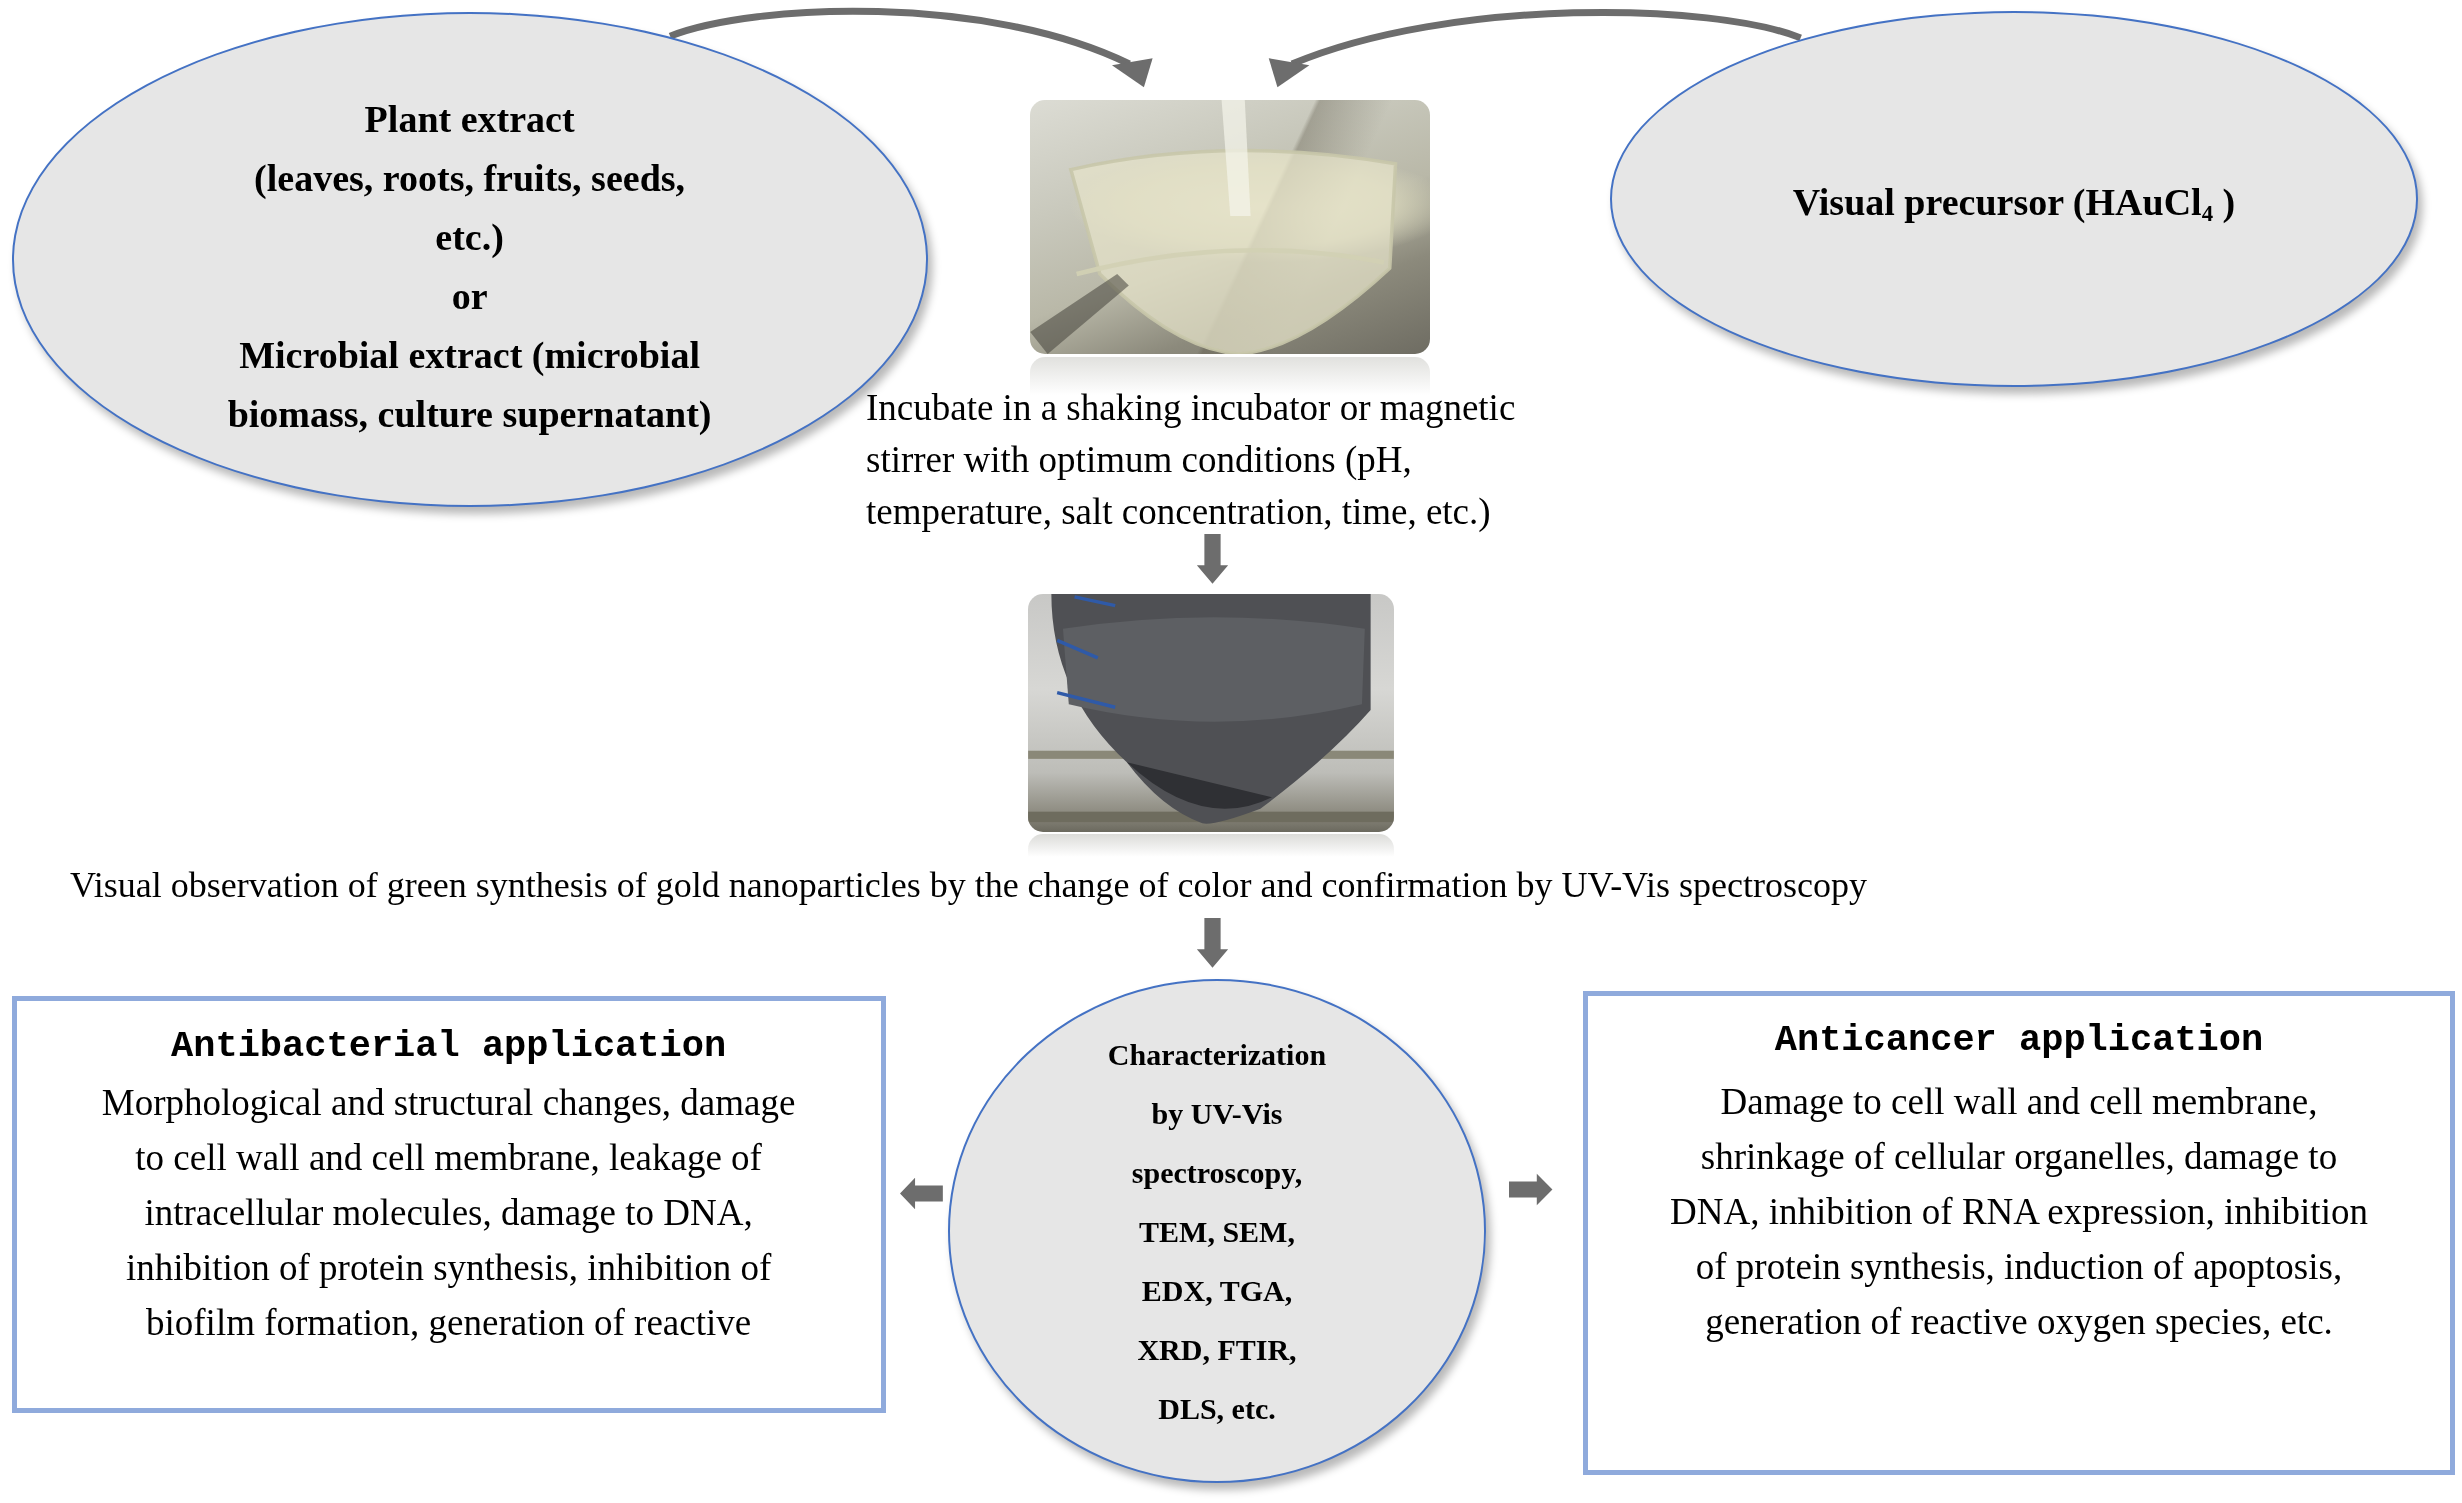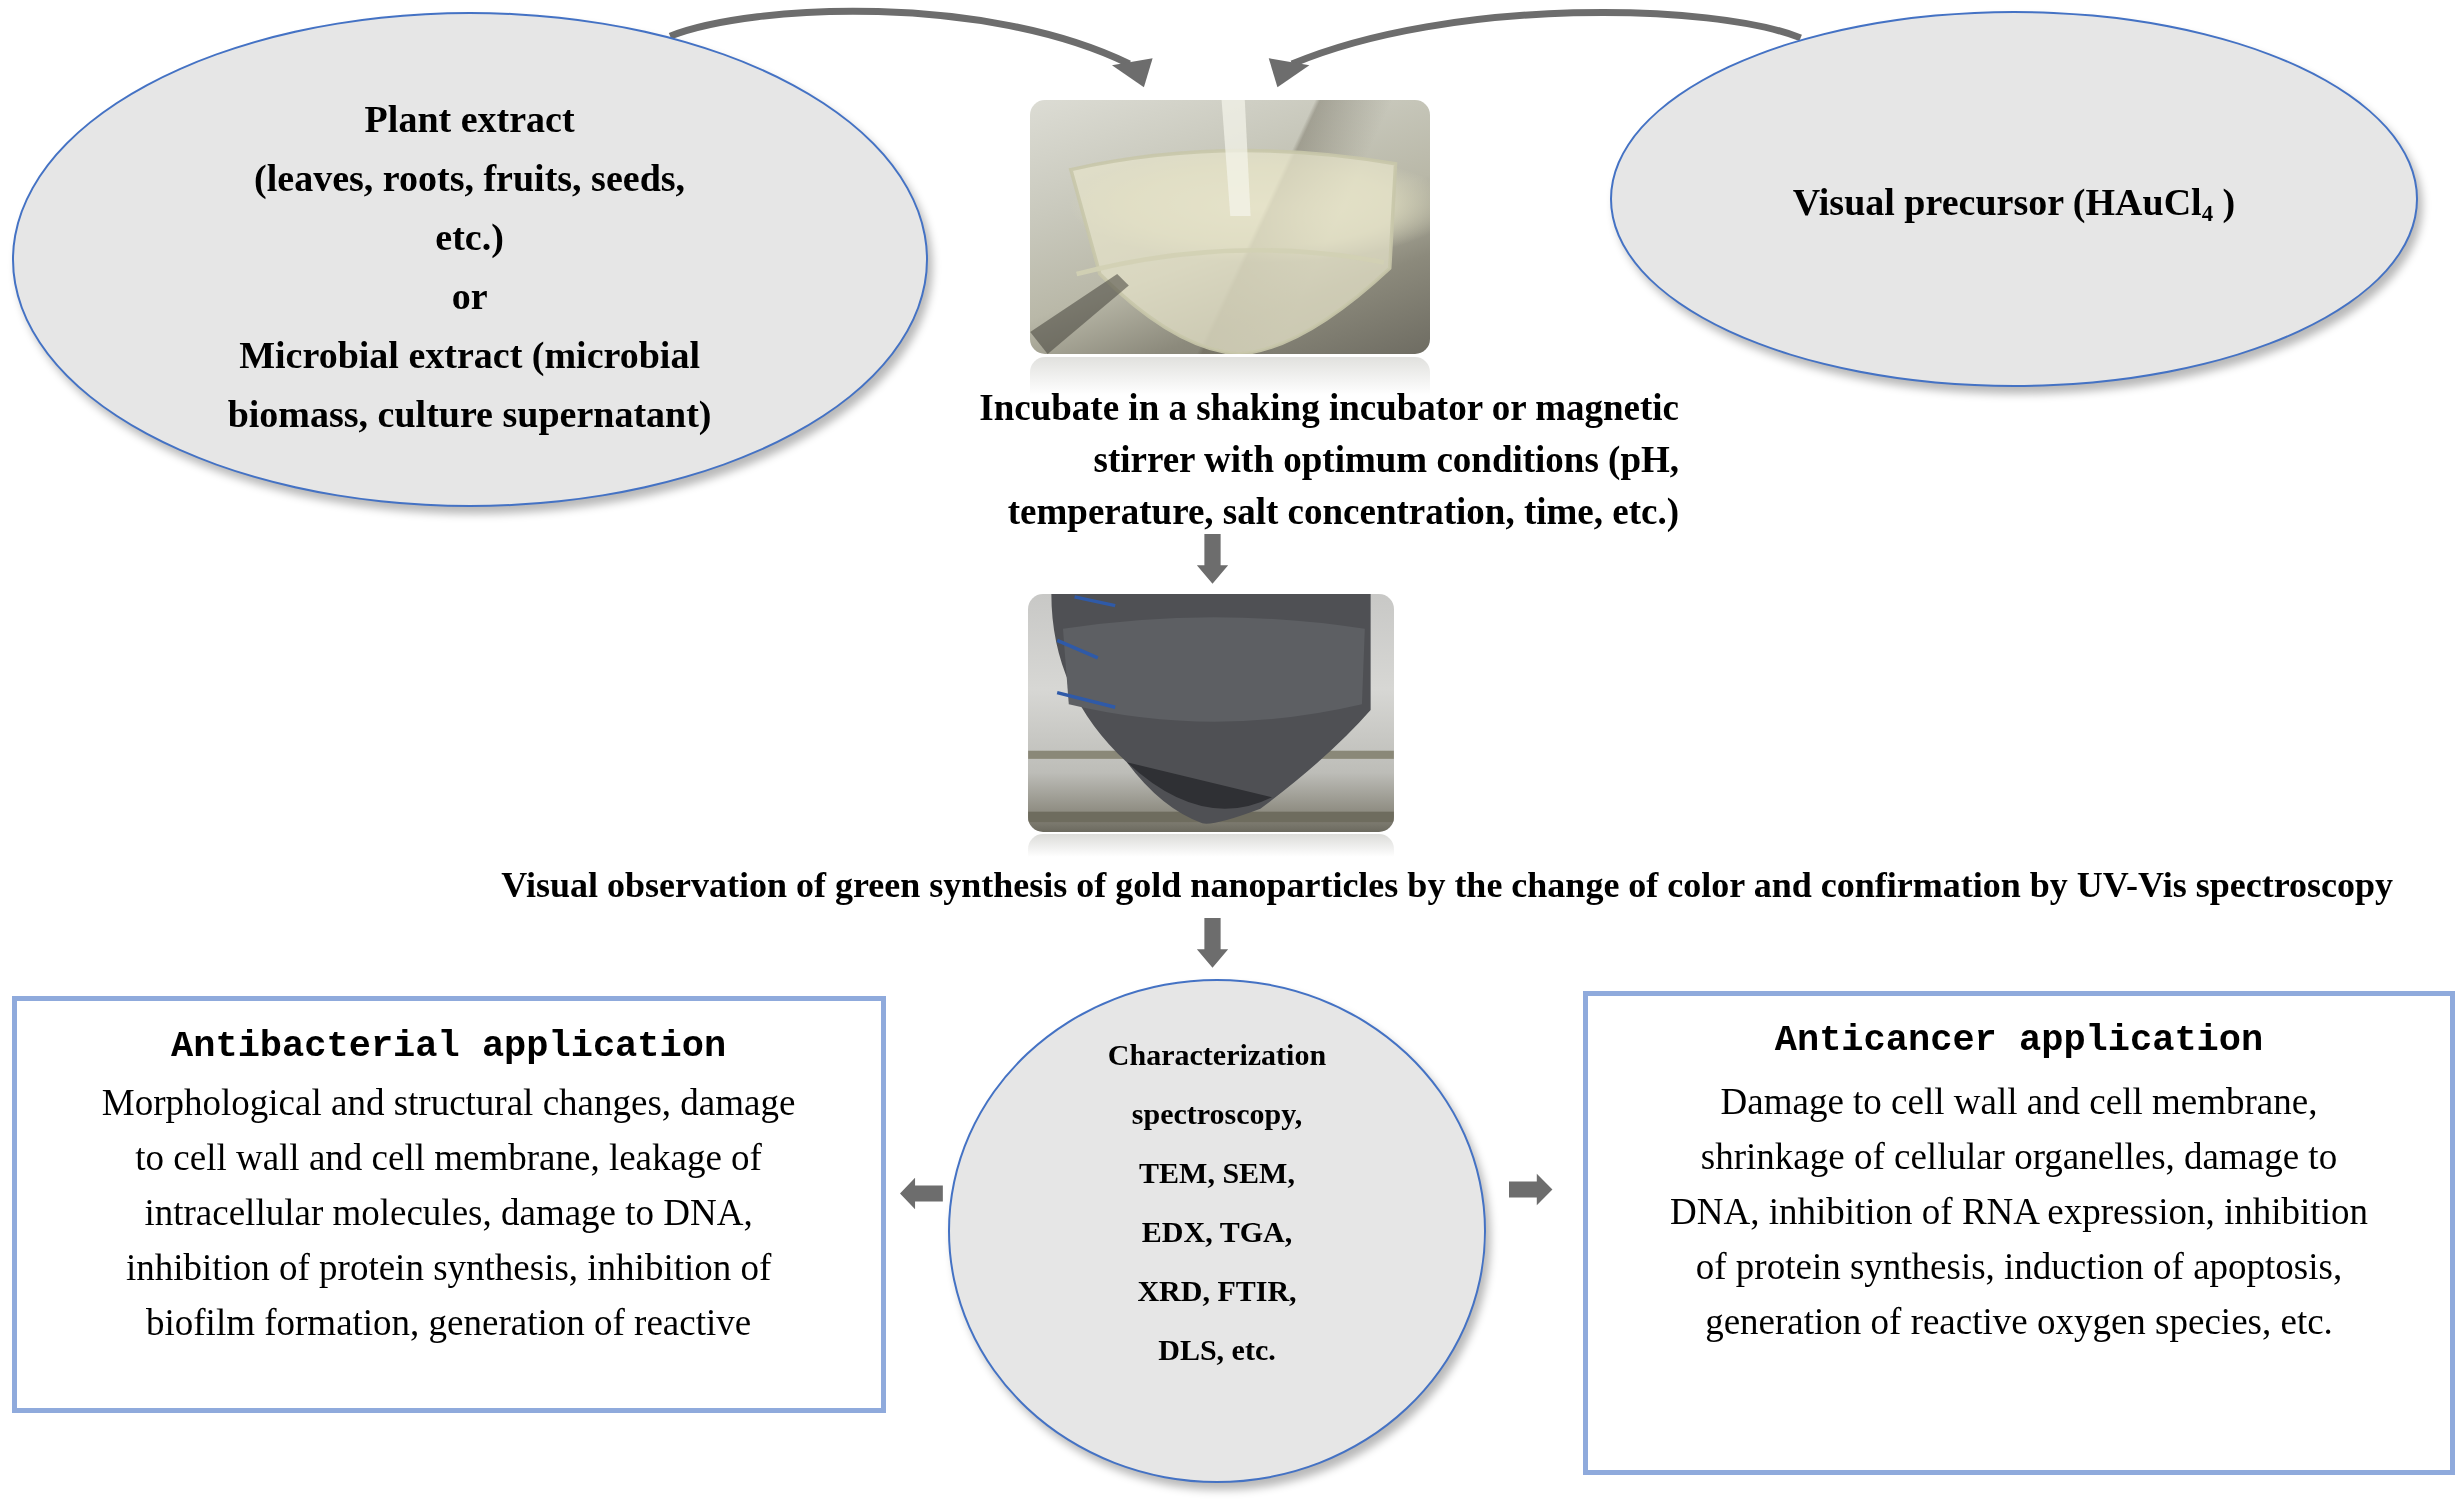--- a/index.html
+++ b/index.html
@@ -7,21 +7,21 @@
          font-family: "Liberation Serif", "DejaVu Serif", serif; color: #000; }
   .abs { position: absolute; }
   .ellipse { position: absolute; background: #e6e6e6; border: 2.3px solid #4472c4;
              border-radius: 50%; box-sizing: border-box;
              box-shadow: 4.6px 7px 8.1px rgba(0,0,0,0.28); }
   .ell-text { position: absolute; left: 0; right: 0; text-align: center;
               font-weight: bold; white-space: nowrap; }
   .line { display: block; white-space: nowrap; }
   .photo { position: absolute; border-radius: 15px; overflow: hidden; }
   .reflect { position: absolute; border-radius: 15px 15px 0 0; }
-  .caption { position: absolute; text-align: right; font-weight: bold; white-space: nowrap; }
+  .caption { position: absolute; text-align: left; font-weight: normal; white-space: nowrap; }
   .box { position: absolute; border: 5.2px solid #8faadc; box-sizing: border-box; background: #fff; text-align: center; }
   .box-title { font-weight: bold; white-space: nowrap; font-family: Liberation Mono, monospace; }
   .box-body { white-space: nowrap; }
   .arrow { position: absolute; }
   sub { font-size: 0.6em; vertical-align: -0.25em; }
 </style>
 </head>
 <body>
 
 <svg class="abs" style="left:0;top:0" width="2462" height="128" viewBox="0 0 4240 220">
@@ -95,20 +95,21 @@
 
 <div class="caption" style="left:70px; top:861px; width:2323px; font-size:36px; line-height:49px;">Visual observation of green synthesis of gold nanoparticles by the change of color and confirmation by UV-Vis spectroscopy</div>
 
 <svg class="arrow" style="left:1196px; top:918px" width="33" height="51" viewBox="0 0 56 88">
   <polygon points="14,0 42,0 42,54 55,54 28,86 1,54 14,54" fill="#6d6d6d"></polygon>
 </svg>
 
 <div class="ellipse" style="left:948px; top:979px; width:538px; height:504px;">
   <div class="ell-text" style="top:44px; font-size:30px; line-height:59px;">
     <span class="line">Characterization</span>
+    <span class="line">by UV-Vis</span>
     <span class="line">spectroscopy,</span>
     <span class="line">TEM, SEM,</span>
     <span class="line">EDX, TGA,</span>
     <span class="line">XRD, FTIR,</span>
     <span class="line">DLS, etc.</span>
   </div>
 </div>
 
 <svg class="arrow" style="left:900px; top:1177px" width="44" height="33" viewBox="0 0 76 56">
   <polygon points="74,14 74,42 26,42 26,55 0,28 26,1 26,14" fill="#6d6d6d"></polygon>

